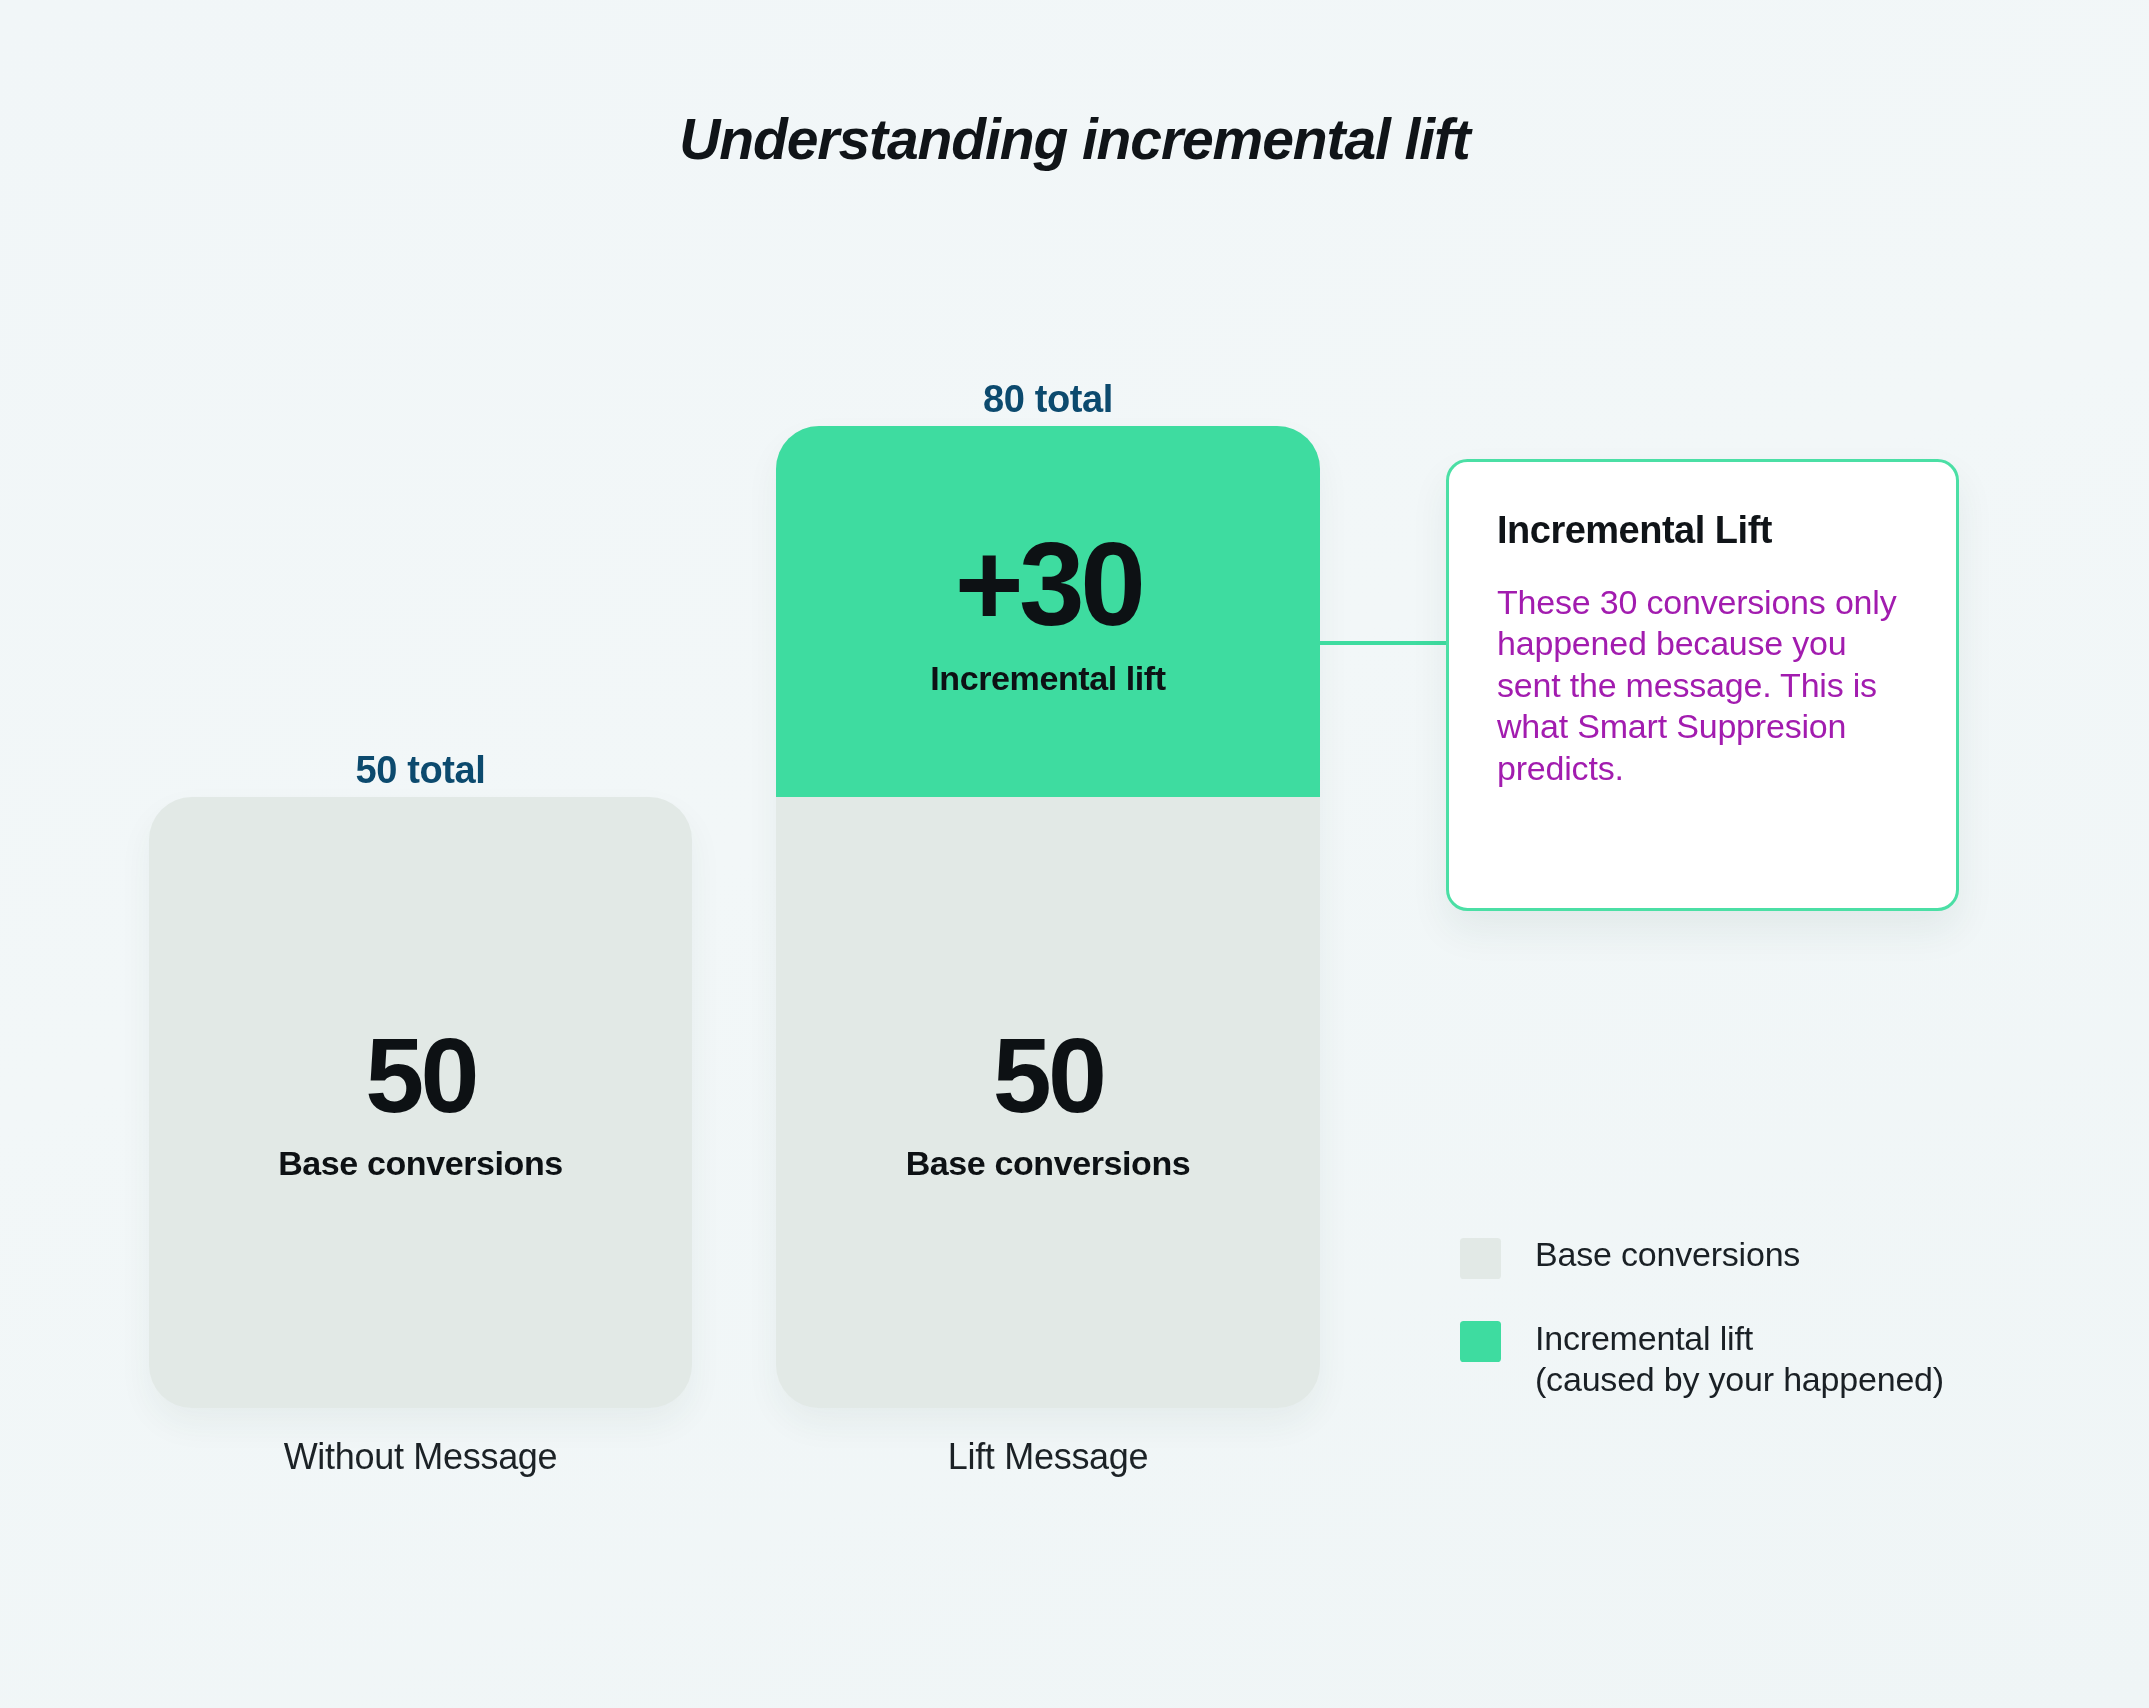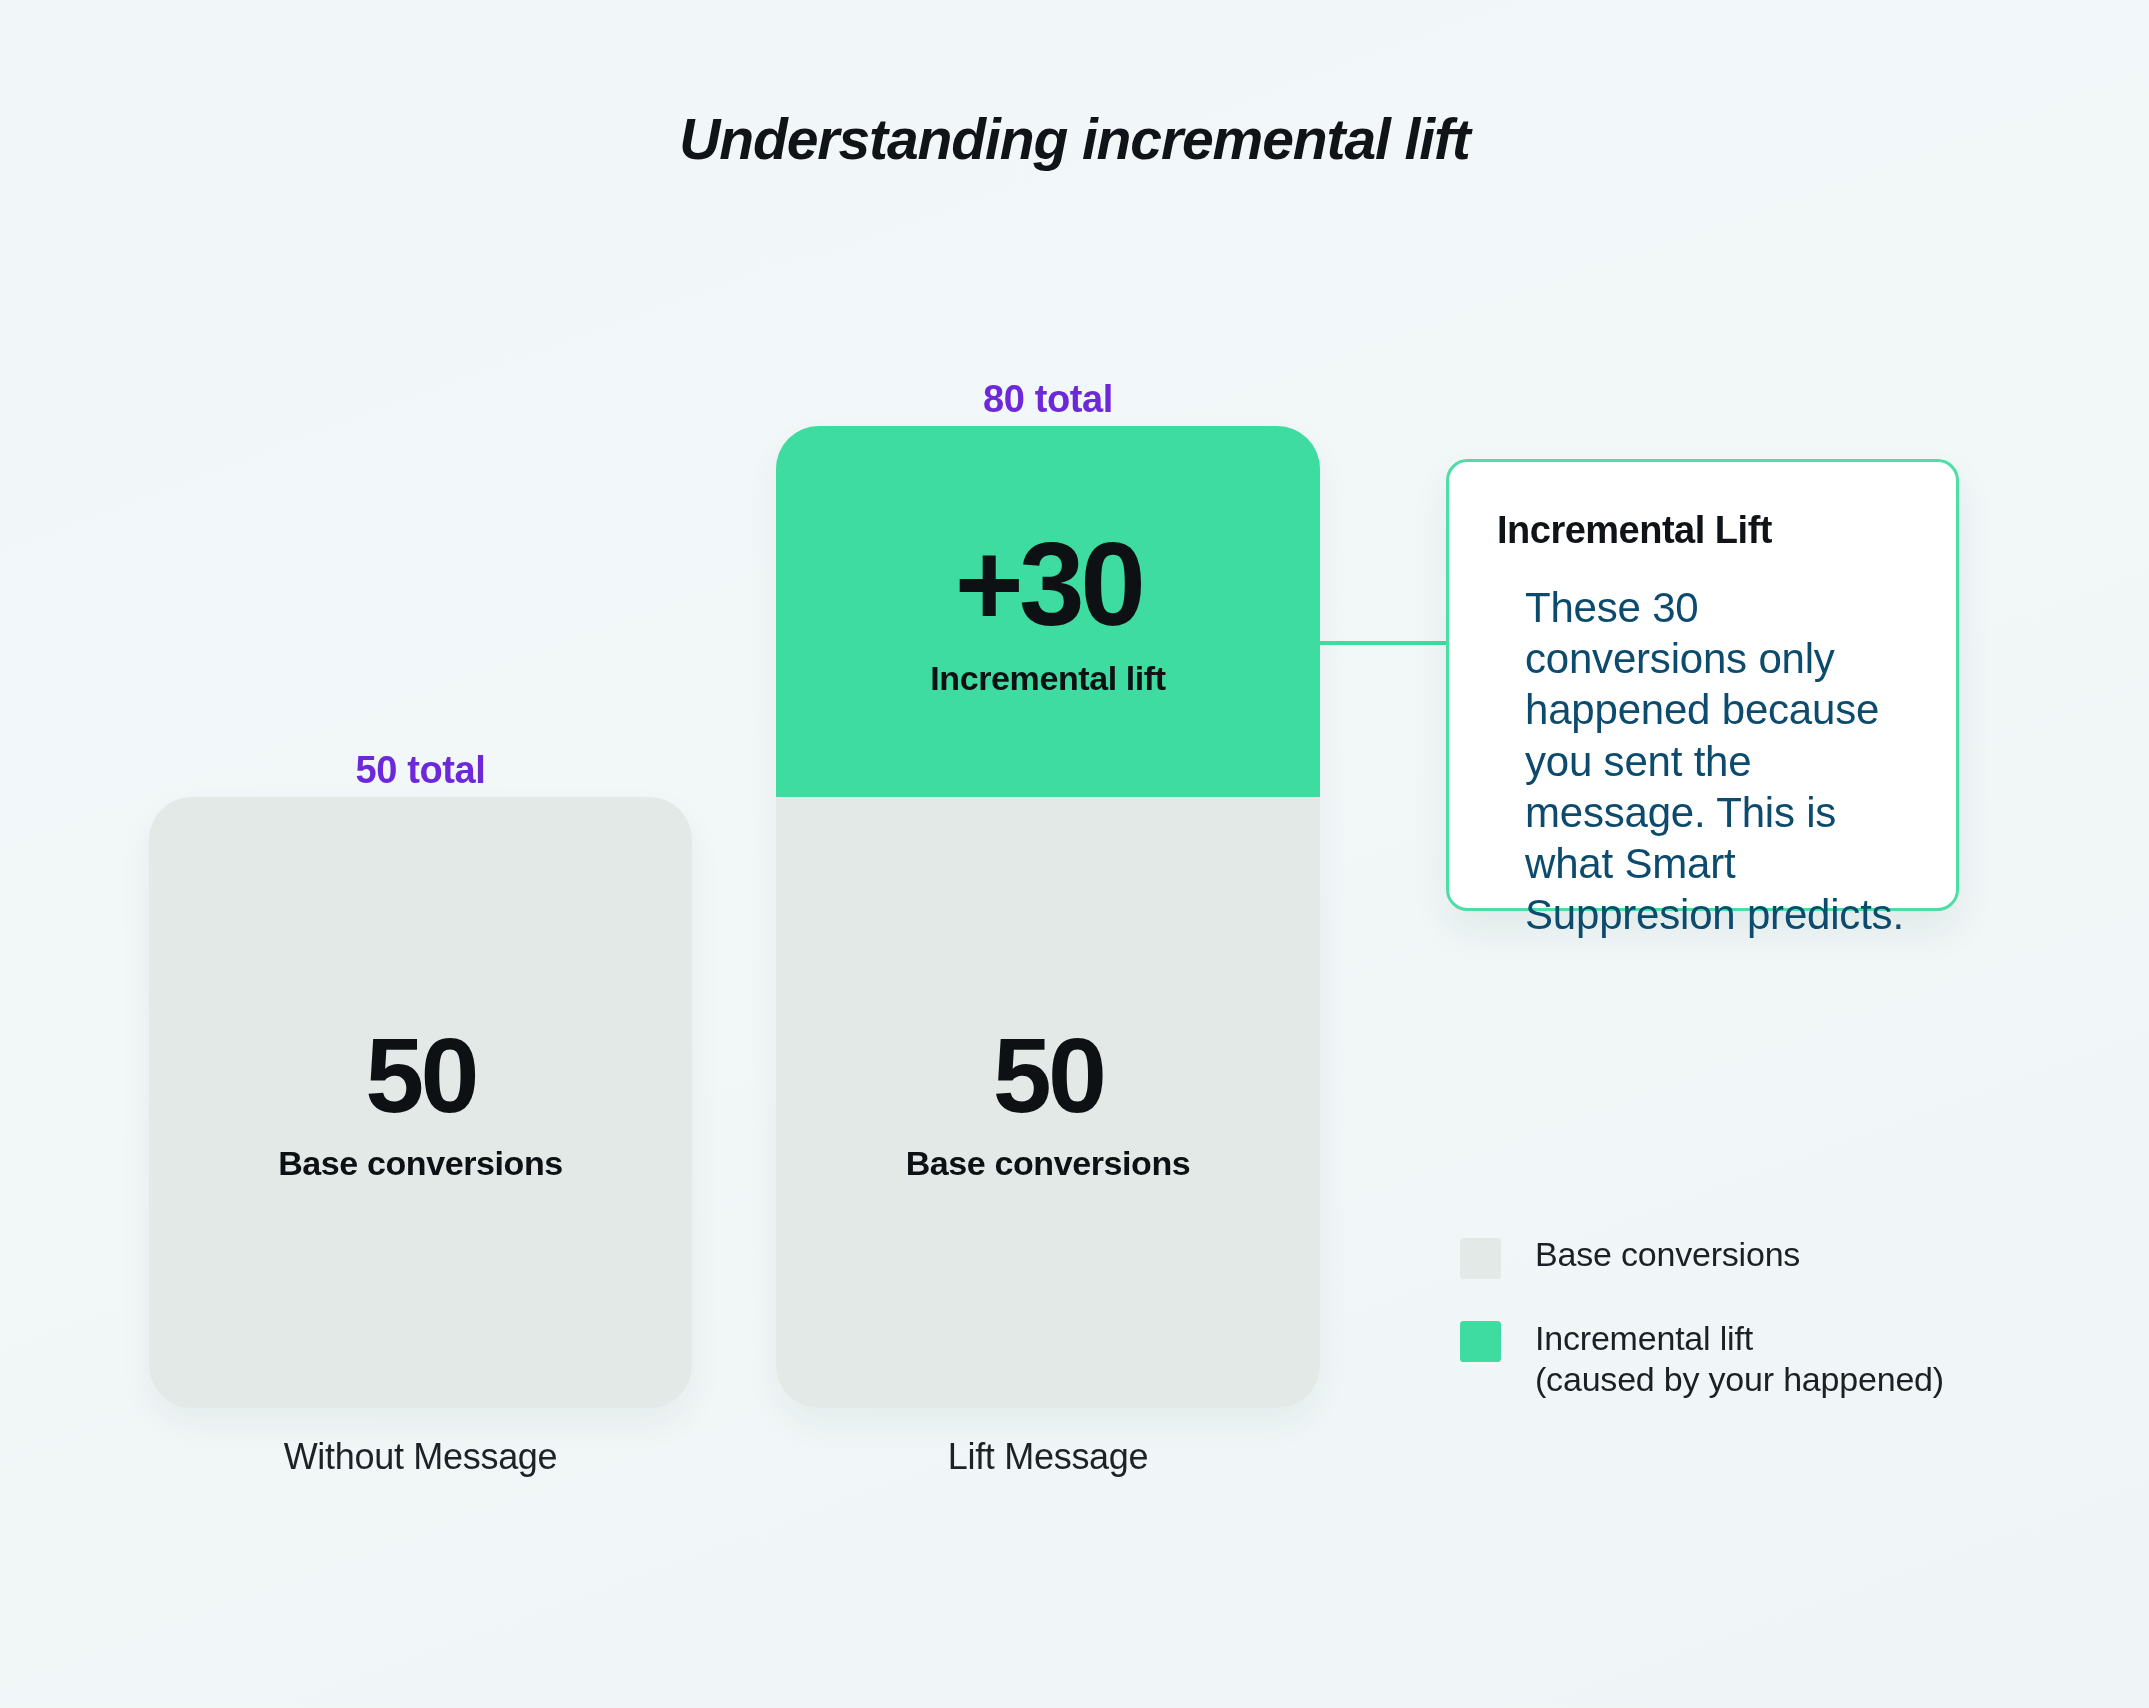--- a/index.html
+++ b/index.html
@@ -44,21 +44,21 @@
   .col {
     position: absolute;
   }
   .col-left  { left: 149px; top: 743px; width: 543px; }
   .col-right { left: 776px; top: 372px; width: 544px; }
 
   .total-label {
     font-size: 38px;
     font-weight: 700;
     text-align: center;
-    color: #6d28d9;
+    color: #0c4a6e;
     letter-spacing: -0.4px;
     height: 54px;
     line-height: 54px;
   }
 
   
   .bar {
     position: relative;
     border-radius: 43px;
     overflow: hidden;
@@ -136,26 +136,25 @@
     box-shadow: 0 19.7px 39px rgba(35, 70, 62, 0.07);
   }
   .callout-title {
     font-size: 38px;
     font-weight: 700;
     letter-spacing: -0.5px;
     color: #101418;
     margin-bottom: 30px;
   }
   .callout-body {
-    font-size: 42px;
+    font-size: 34px;
     font-weight: 400;
     line-height: 1.22;
     letter-spacing: -0.2px;
-    color: #0c4a6e;
-    margin-left: 28px;
+    color: #a21caf;
   }
 
   
   .legend {
     position: absolute;
     left: 1460px;
     top: 1234px;
     width: 627px;
   }
   .legend-row {

